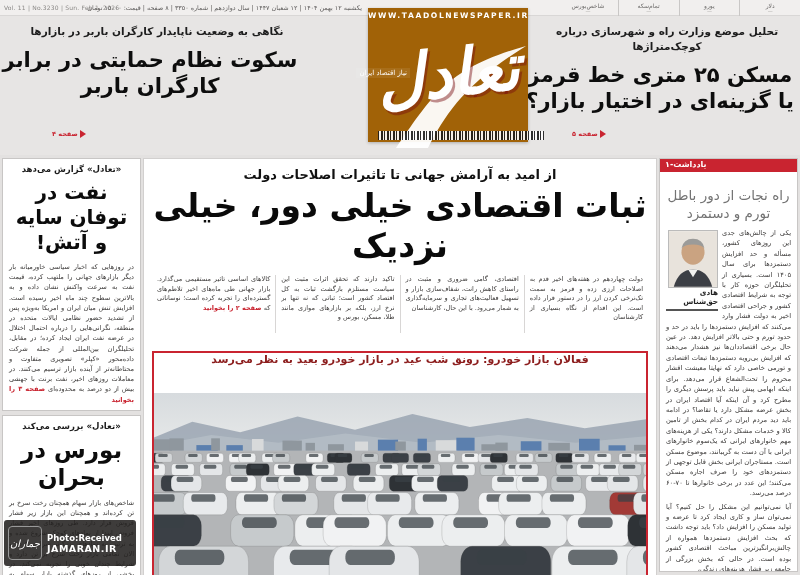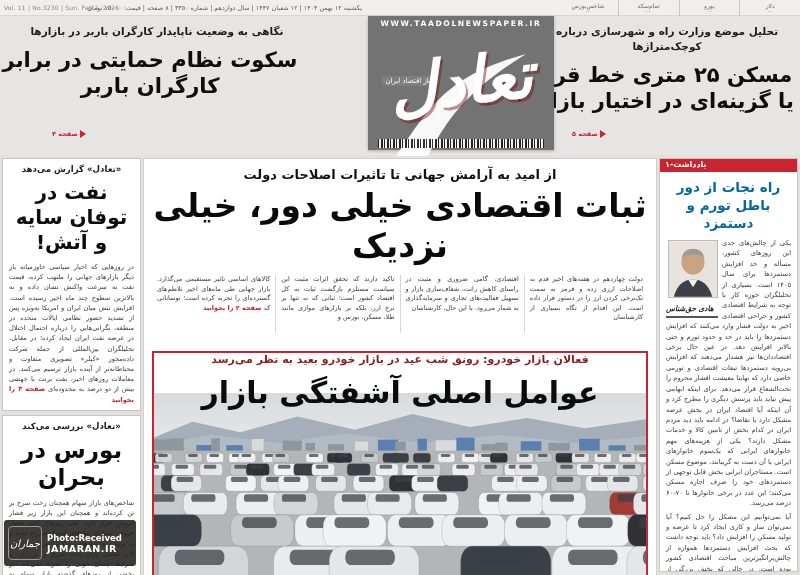--- a/index.html
+++ b/index.html
@@ -16,21 +16,21 @@
   #topbar { left:0; top:0; width:800px; height:16px; background:#f1efee; border-bottom:1px solid #d9d7d6; z-index:2; }
   #vol-en { position:absolute; left:4px; top:4px; font-size:6px; color:#8a8886; direction:ltr; letter-spacing:.2px; }
   #date-fa { position:absolute; right:438px; top:4px; font-size:6.4px; color:#5d5b5a; white-space:nowrap; }
   #tickers { position:absolute; left:558px; top:0; width:242px; height:16px; display:flex; direction:rtl; }
   .ticker { flex:1; border-left:1px solid #c9c7c6; text-align:center; padding-top:2px; }
   .ticker:last-child { border-left:none; }
   .ticker .tl { font-size:6px; color:#6d6b6a; display:block; line-height:7px; }
   .ticker .tv { font-size:5px; color:#aaa8a6; display:block; line-height:5px; }
 
   
-  #masthead { left:368px; top:16px; width:186px; height:134px; background:#737373; z-index:3; box-shadow:0 1px 3px rgba(0,0,0,.25); }
+  #masthead { left:368px; top:8px; width:160px; height:134px; background:#a16207; z-index:3; box-shadow:0 1px 3px rgba(0,0,0,.25); }
   #site-url { width:100%; text-align:center; font-size:7.6px; font-weight:bold; color:#fff; letter-spacing:1.6px; padding-top:3px; direction:ltr; }
   #logo-swoosh { position:absolute; left:18px; top:30px; width:150px; height:110px; }
   #logo-fa { position:absolute; left:0; right:0; top:28px; text-align:center; font-size:64px; font-weight:bold; color:#ffffff; font-style:italic; transform:rotate(-6deg); text-shadow:2px 3px 0 rgba(120,10,16,.45); font-family:"DejaVu Serif", serif; }
   #tagline { position:absolute; right:118px; top:60px; font-size:7px; color:#fff; background:rgba(255,255,255,.08); padding:1px 3px; letter-spacing:1px; white-space:nowrap; }
   #barcode { position:absolute; left:10px; bottom:2px; width:166px; height:9px;
     background:repeating-linear-gradient(90deg,#1b1b1b 0 1px,#fff 1px 3px,#1b1b1b 3px 5px,#fff 5px 6px); opacity:.9; }
 
   
   .top-story { top:24px; height:112px; text-align:center; color:#141414; }
   #top-left-story { left:0; width:300px; }
@@ -57,25 +57,25 @@
   
   #auto-box { position:absolute; left:8px; right:8px; top:192px; bottom:3px; border:2px solid #c92430; background:#fff; overflow:hidden; }
   #auto-kicker { text-align:center; font-size:11px; font-weight:bold; color:#8c1d1d; }
   #auto-headline { position:absolute; left:0; right:0; top:22px; text-align:center; font-size:30px; font-weight:bold; color:#0b0b0b; z-index:2; letter-spacing:-.5px; }
   #car-photo { position:absolute; left:0; right:0; bottom:0; top:40px; width:100%; height:calc(100% - 40px); }
   #photo-marker { position:absolute; left:6px; bottom:4px; width:0; height:0; border-left:5px solid transparent; border-right:5px solid transparent; border-top:8px solid #c92430; z-index:3; }
 
   
   #note-col { left:659px; top:158px; width:139px; height:414px; background:#fff; border:1px solid #c8c6c5; overflow:hidden; }
   #note-header { height:13px; background:#c92430; color:#fff; font-size:8px; font-weight:bold; text-align:left; padding:1px 5px; direction:ltr; }
-  #note-title { text-align:center; font-size:13.5px; font-weight:bold; color:#0369a1; line-height:18px; padding:6px 4px 4px; }
+  #note-title { text-align:center; font-size:13.5px; font-weight:normal; color:#737373; line-height:18px; padding:14px 4px 4px; }
   #note-body-wrap { padding:2px 6px; }
   #author { float:left; width:52px; margin:2px 4px 2px 0; }
   #author-photo { width:50px; height:58px; border:1px solid #bbb; display:block; }
-  #author-name { display:block; font-size:7.3px; font-weight:bold; text-align:left; border-bottom:2px solid #555; padding:6px 0 3px; color:#222;font-style:italic; }
+  #author-name { display:block; font-size:7.3px; font-weight:bold; text-align:right; border-bottom:2px solid #555; padding:0 0 3px; color:#222; }
   .note-p { font-size:6.7px; line-height:10.4px; text-align:justify; color:#3a3837; margin-bottom:3px; }
 
   
   #left-col { left:2px; top:158px; width:139px; height:414px; }
   .left-box { background:#fff; border:1px solid #c8c6c5; padding:5px 6px; margin-bottom:4px; }
   .box-label { text-align:center; font-size:8.6px; font-weight:bold; color:#1b1b1b; }
   .box-head { text-align:center; font-weight:bold; color:#0c0c0c; margin:6px 0 7px; }
   #oil-head { font-size:20px; line-height:25px; }
   #bourse-head { font-size:23px; line-height:27px; }
   .box-body { font-size:6.6px; line-height:10.2px; text-align:justify; color:#3a3837; }
@@ -148,21 +148,20 @@
   <div id="lead-headline">ثبات اقتصادی خیلی دور، خیلی نزدیک</div>
   <div id="lead-cols">
     <div class="lead-col">دولت چهاردهم در هفته‌های اخیر قدم به اصلاحات ارزی زده و قرمز به سمت تک‌نرخی کردن ارز را در دستور قرار داده است. این اقدام از نگاه بسیاری از کارشناسان</div>
     <div class="lead-col">اقتصادی، گامی ضروری و مثبت در راستای کاهش رانت، شفاف‌سازی بازار و تسهیل فعالیت‌های تجاری و سرمایه‌گذاری به شمار می‌رود. با این حال، کارشناسان</div>
     <div class="lead-col">تاکید دارند که تحقق اثرات مثبت این سیاست مستلزم بازگشت ثبات به کل اقتصاد کشور است؛ ثباتی که نه تنها بر نرخ ارز، بلکه بر بازارهای موازی مانند طلا، مسکن، بورس و</div>
     <div class="lead-col"><span>کالاهای اساسی تاثیر مستقیمی می‌گذارد. بازار جهانی طی ماه‌های اخیر تلاطم‌های گسترده‌ای را تجربه کرده است؛ نوساناتی که</span> <span class="read-link">صفحه ۲ را بخوانید</span></div>
   </div>
 
   <div id="auto-box">
     <div id="auto-kicker">فعالان بازار خودرو: رونق شب عید در بازار خودرو بعید به نظر می‌رسد</div>
-    <div id="auto-headline">عوامل اصلی آشفتگی بازار</div>
     <svg id="car-photo" viewBox="0 0 514 210" preserveAspectRatio="none">
       <defs>
         <linearGradient id="sky" x1="0" y1="0" x2="0" y2="1">
           <stop offset="0" stop-color="#d7dbde"></stop>
             <stop offset="1" stop-color="#e8eaea"></stop>
         </linearGradient>
       </defs>
       <rect x="0" y="0" width="514" height="45" fill="url(#sky)"></rect>
       <path d="M0,34 L40,22 L90,30 L150,18 L210,28 L270,16 L330,26 L390,19 L450,27 L514,20 L514,45 L0,45 Z" fill="#9aa5b2" opacity=".85"></path>
       <path d="M0,40 L60,32 L130,38 L200,31 L280,38 L360,32 L440,38 L514,33 L514,48 L0,48 Z" fill="#b4bcc5" opacity=".9"></path>

